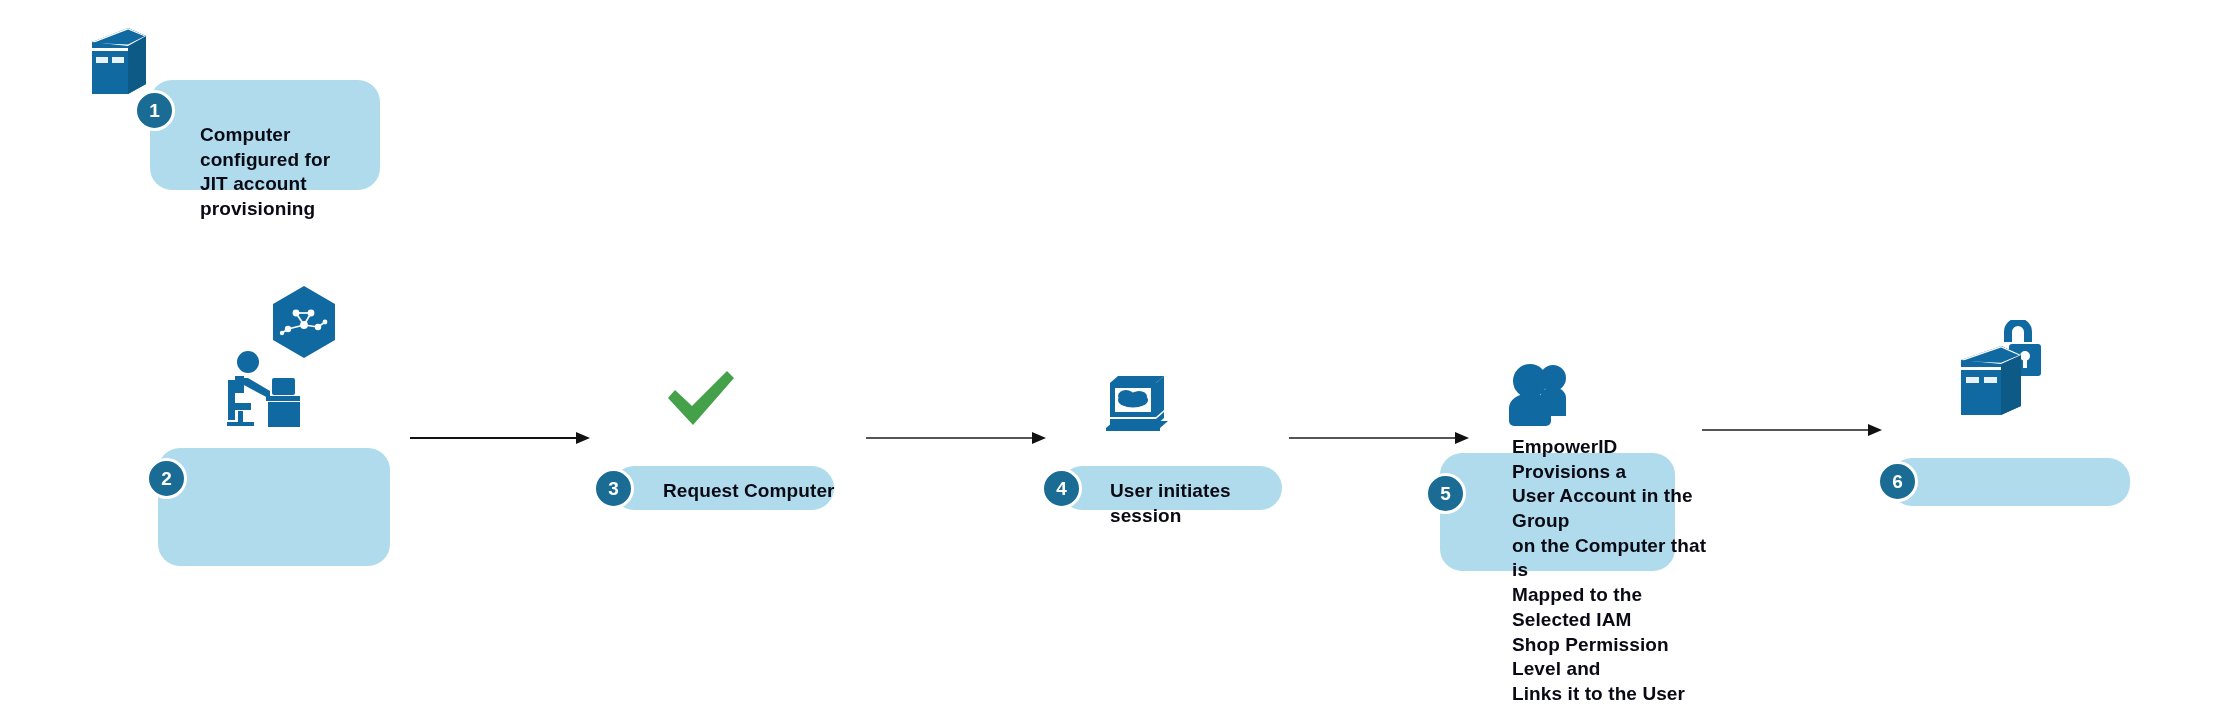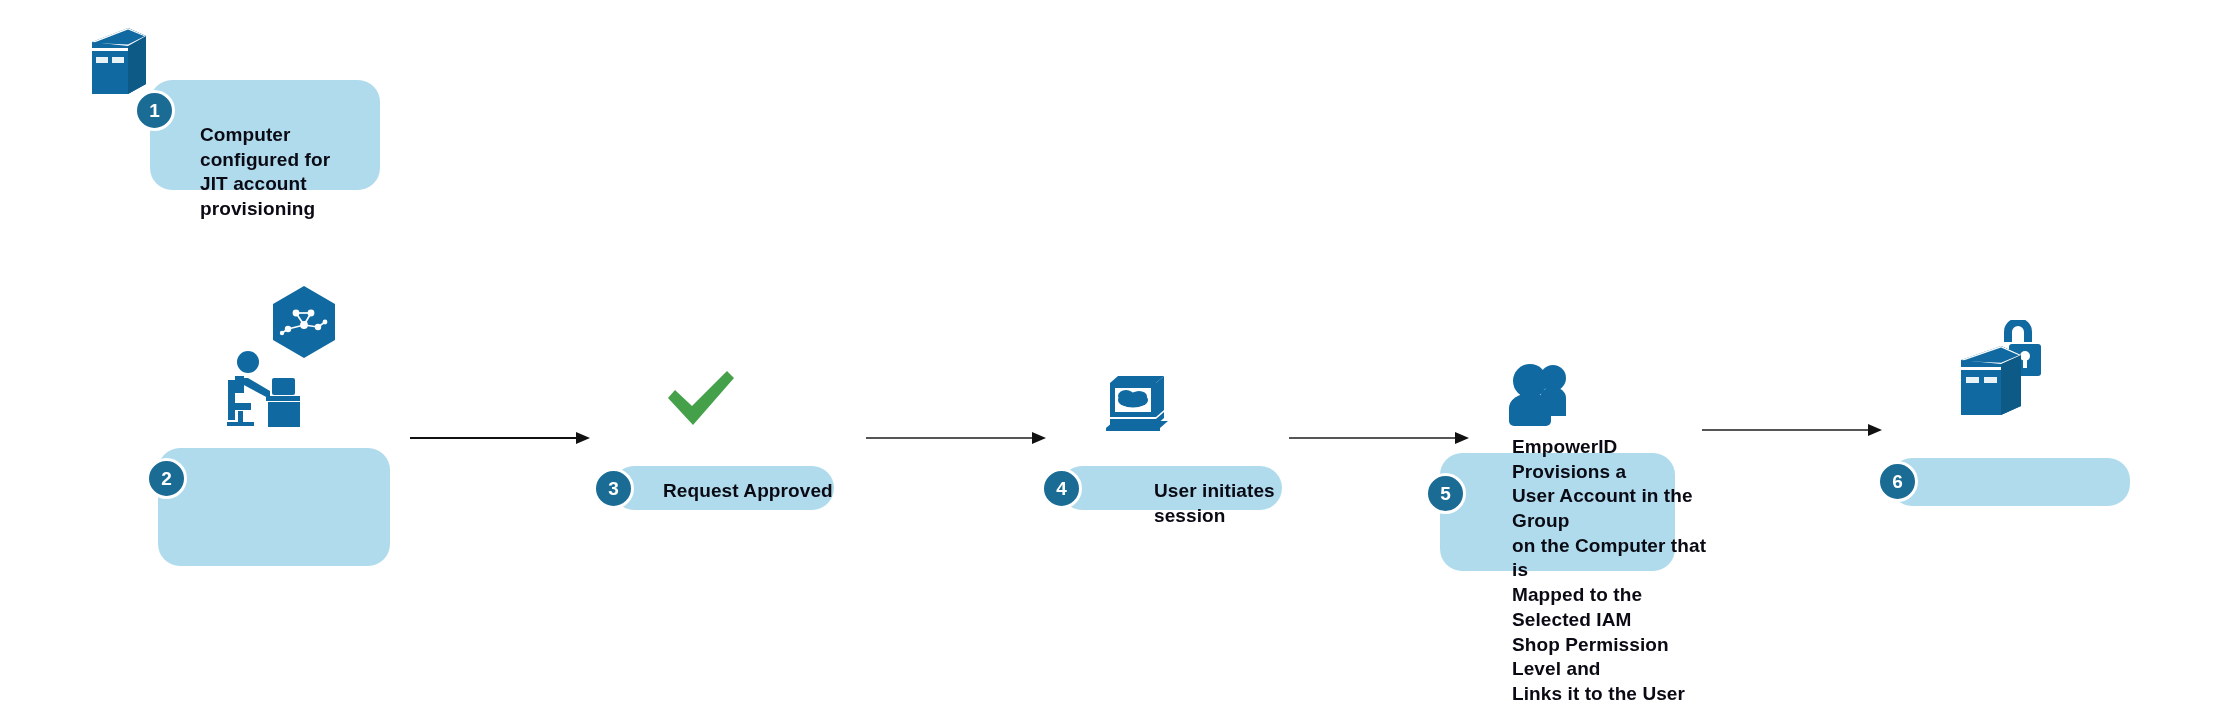--- a/index.html
+++ b/index.html
@@ -129,21 +129,21 @@
     </svg>
   </div>
 
   <div class="icon" style="left:665px; top:370px; width:72px; height:62px;">
     <svg width="72" height="62" viewBox="0 0 72 62">
       <path d="M3,28 L10,20 L27,36 L62,1 L69,8 L28,55 Z" fill="#45a04a"></path>
     </svg>
   </div>
 
   <div class="callout" style="left:612px; top:466px; width:222px; height:44px;"></div>
-  <div class="callout-text" style="left:663px; top:479px; width:180px;">Request Approved</div>
+  <div class="callout-text" style="left:663px; top:479px; width:180px;">Request Computer</div>
   <div class="badge" style="left:593px; top:468px; width:41px; height:41px;">3</div>
 
   <div class="arrow" style="left:866px; top:428px; width:180px; height:20px;">
     <svg width="180" height="20" viewBox="0 0 180 20">
       <line x1="0" y1="10" x2="166" y2="10" stroke="#555555" stroke-width="2.2"></line>
       <polygon points="166,4 180,10 166,16" fill="#111111"></polygon>
     </svg>
   </div>
 
   <div class="icon" style="left:1104px; top:373px; width:68px; height:64px;">
@@ -158,21 +158,21 @@
         <ellipse cx="35" cy="23.5" rx="8" ry="5.5"></ellipse>
         <rect x="6" y="46" width="46" height="6"></rect>
         <polygon points="52,46 60,39 60,45 52,52"></polygon>
         <polygon points="2,55 56,55 64,48 10,48"></polygon>
         <polygon points="2,58 56,58 56,55 2,55"></polygon>
       </g>
     </svg>
   </div>
 
   <div class="callout" style="left:1060px; top:466px; width:222px; height:44px;"></div>
-  <div class="callout-text" style="left:1110px; top:479px; width:190px;margin-left:44px;">User initiates session</div>
+  <div class="callout-text" style="left:1110px; top:479px; width:190px;">User initiates session</div>
   <div class="badge" style="left:1041px; top:468px; width:41px; height:41px;">4</div>
 
   <div class="arrow" style="left:1289px; top:428px; width:180px; height:20px;">
     <svg width="180" height="20" viewBox="0 0 180 20">
       <line x1="0" y1="10" x2="166" y2="10" stroke="#555555" stroke-width="2.2"></line>
       <polygon points="166,4 180,10 166,16" fill="#111111"></polygon>
     </svg>
   </div>
 
   <div class="icon" style="left:1504px; top:360px; width:76px; height:68px;">

